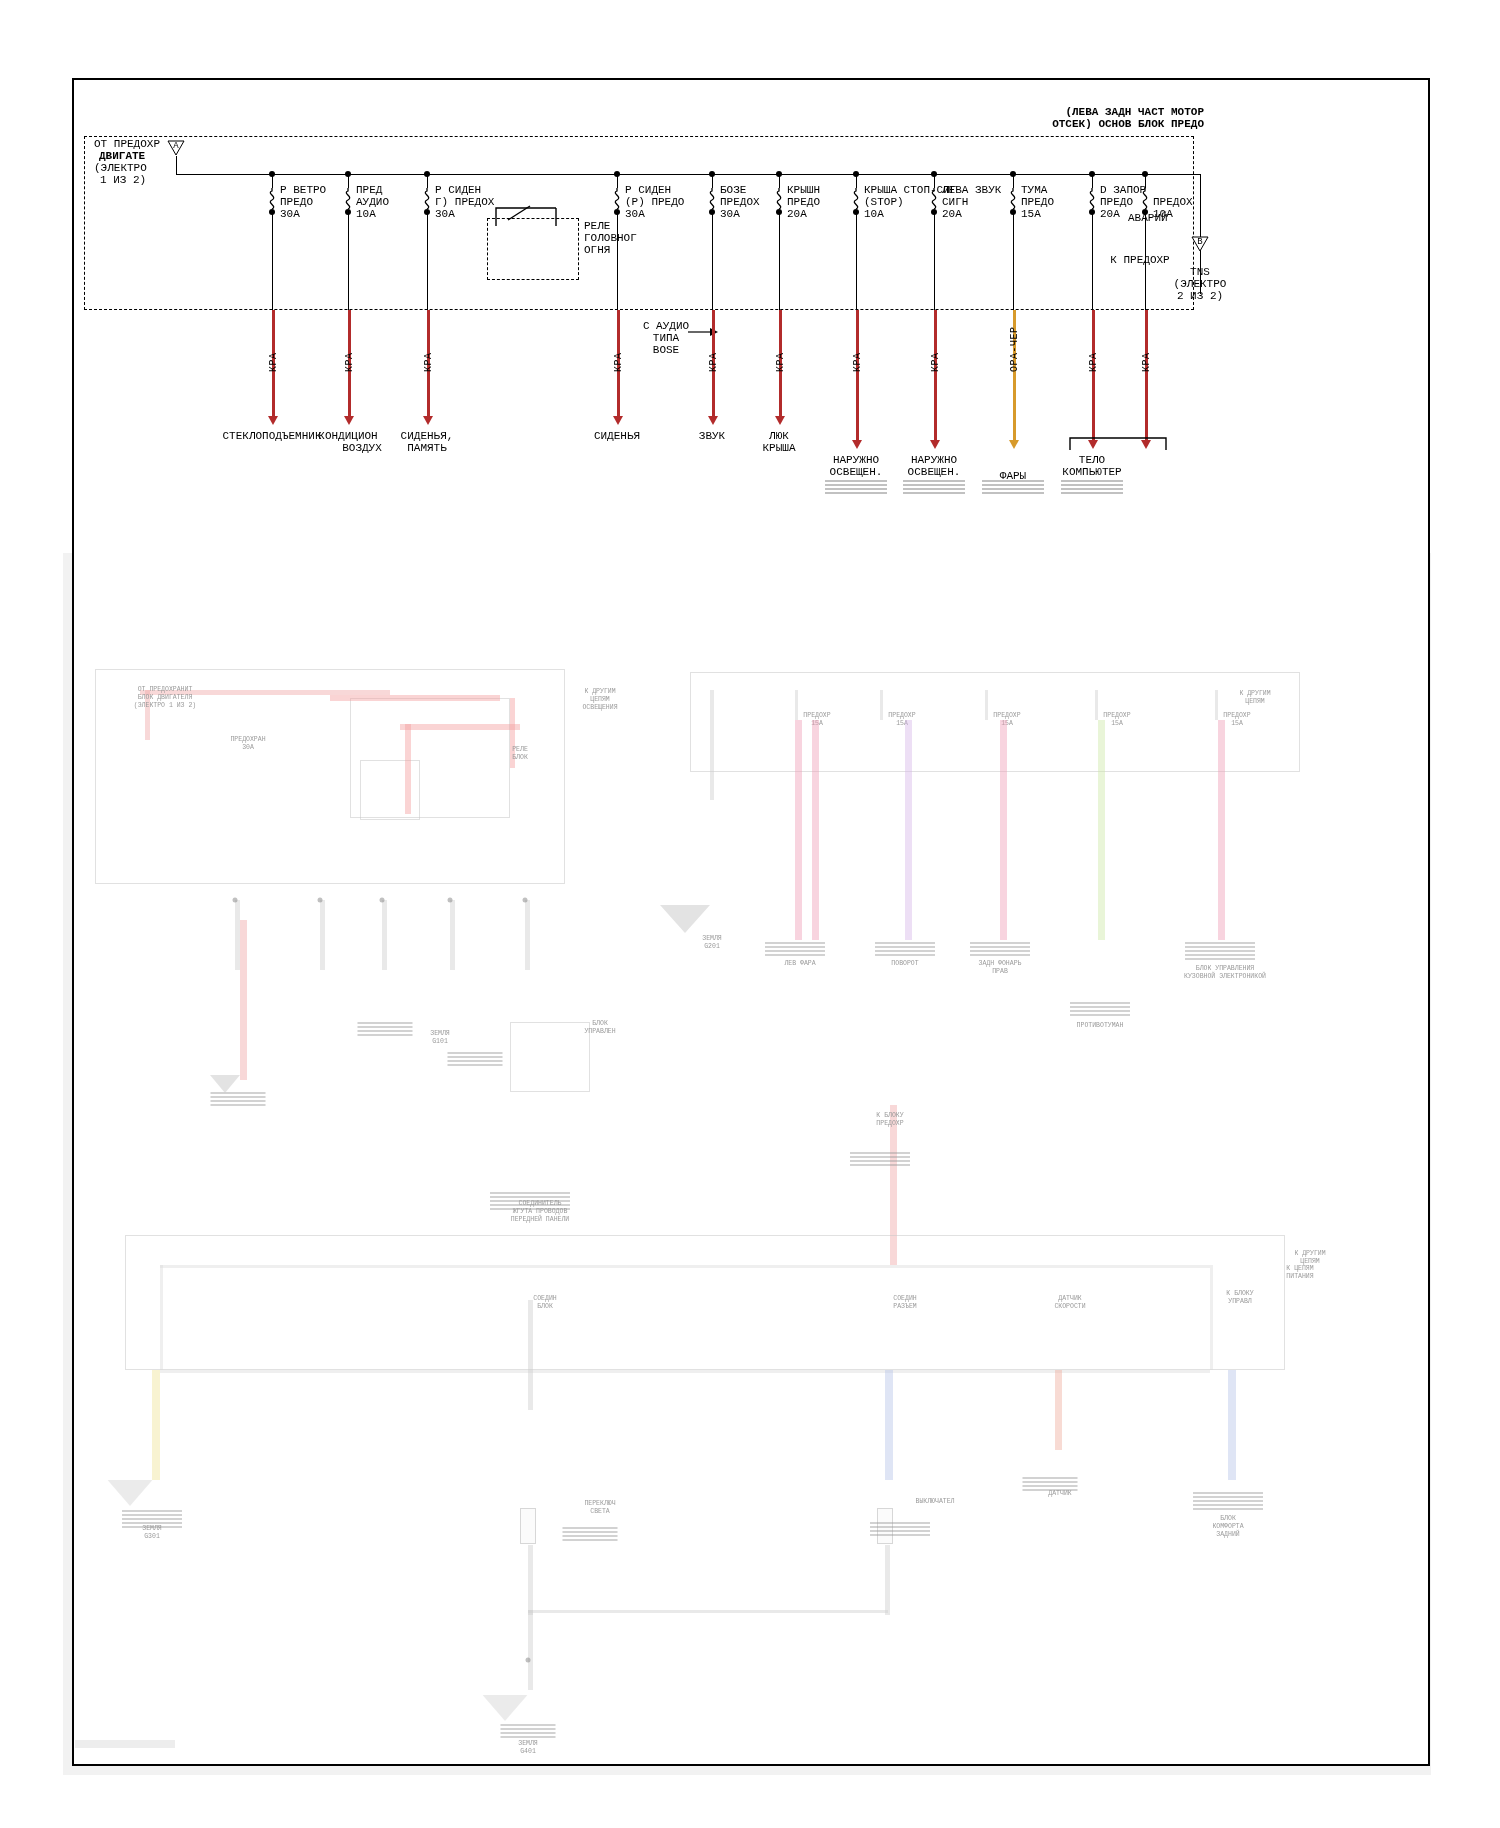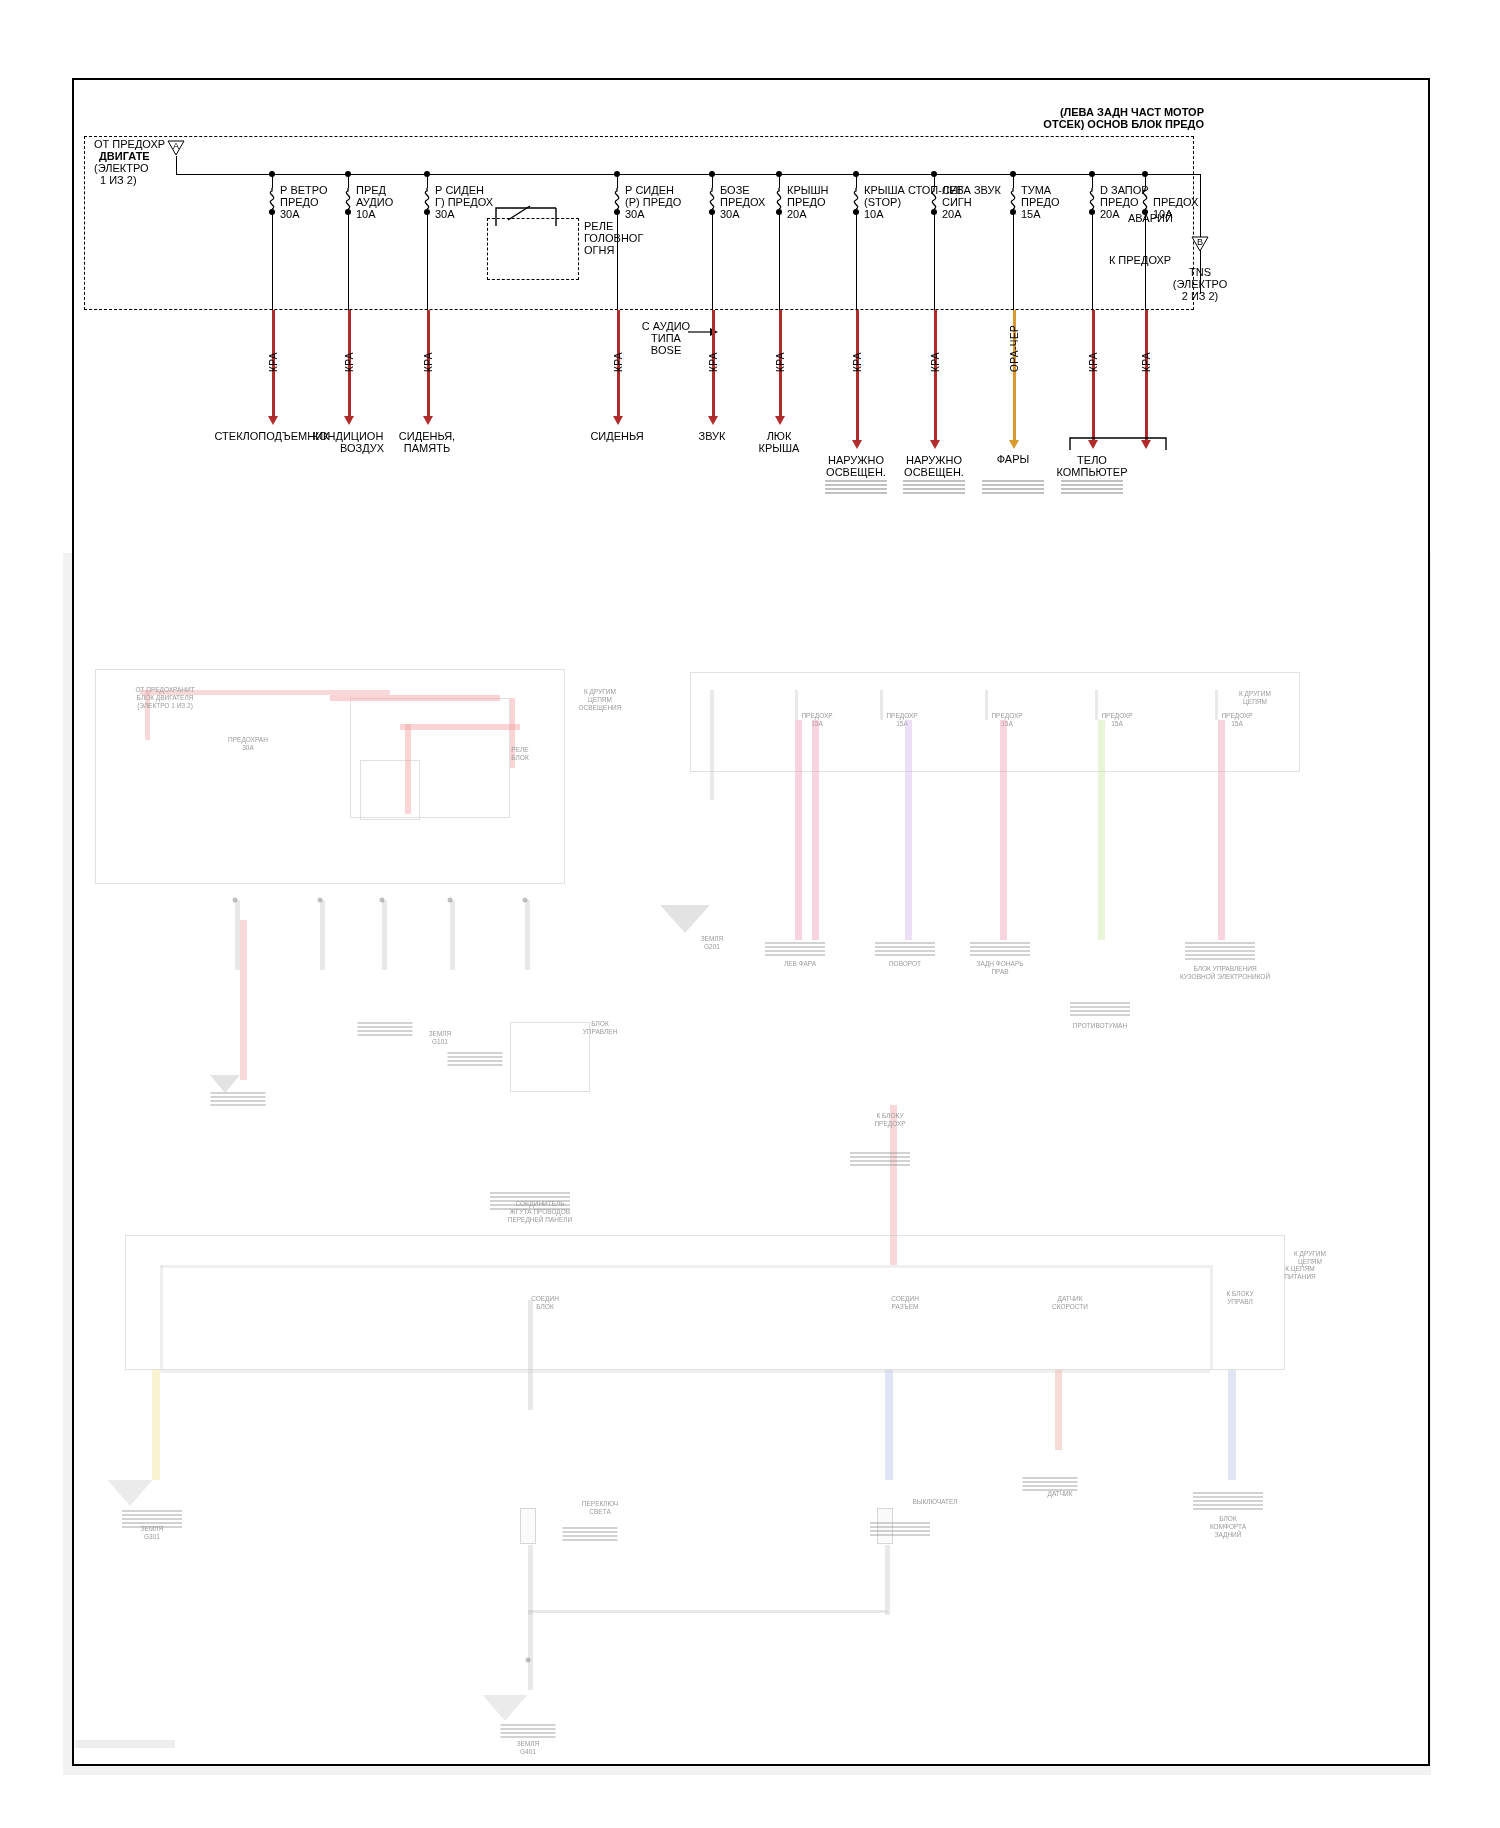--- a/index.html
+++ b/index.html
@@ -1,18 +1,18 @@
 <!DOCTYPE html>
 <html><head>
 <meta charset="utf-8">
 <style>
   html,body{margin:0;padding:0;background:#ffffff;}
   body{width:1500px;height:1828px;font-family:"Liberation Sans",sans-serif;position:relative;overflow:hidden;}
 
-  #page{position:absolute;left:0;top:0;width:1220px;height:1828px;background:#ffffff;}
+  #page{position:absolute;left:0;top:0;width:1220px;height:1828px;background:#ffffff;font-family:Liberation Mono, monospace;}
 
   
   .outer-frame{position:absolute;left:72px;top:78px;width:1358px;height:1688px;border:2px solid #000;box-sizing:border-box;background:#fff;}
 
   
   .ghost-sheet{position:absolute;left:63px;top:553px;width:1368px;height:1222px;background:#f2f2f2;}
   .ghost-sheet-inner{position:absolute;left:78px;top:560px;width:1340px;height:1200px;background:#fbfbfb;border:1px solid #e3e3e3;box-sizing:border-box;}
 
   
   .schem{position:absolute;left:72px;top:78px;width:1358px;height:470px;}
@@ -273,21 +273,21 @@
             </svg>
           </div>
         <div class="dot" style="left:941px;top:134px;"></div>
         <div class="txt" style="left:949px;top:106px;">ТУМА</div>
         <div class="txt" style="left:949px;top:118px;">ПРЕДО</div>
         <div class="txt" style="left:949px;top:130px;">15A</div>
         <div class="vline" style="left:941px;top:134px;height:98px;"></div>
         <div class="wire" style="left:941px;top:232px;height:130px;border-left-color:#d79a2b;"></div>
         <div class="arrow-dn" style="left:942px;top:362px;border-top:9px solid #d79a2b;"></div>
         <div class="wlabel" style="left:937px;top:294px;">ОРА-ЧЕР</div>
-        <div class="txt c" style="left:941px;top:375px;">ФАРЫ</div>
+        <div class="txt c" style="left:941px;top:392px;">ФАРЫ</div>
         <div class="blob" style="left:941px;top:400px;">
           <i></i>
           <i></i>
           <i></i>
           <i></i>
         </div>
         <div class="dot" style="left:1020px;top:96px;"></div>
         <div class="vline" style="left:1020px;top:96px;height:14px;"></div>
         <div class="fuse" style="left:1020px;top:110px;">
             <svg width="12" height="22" viewBox="0 0 12 22">

